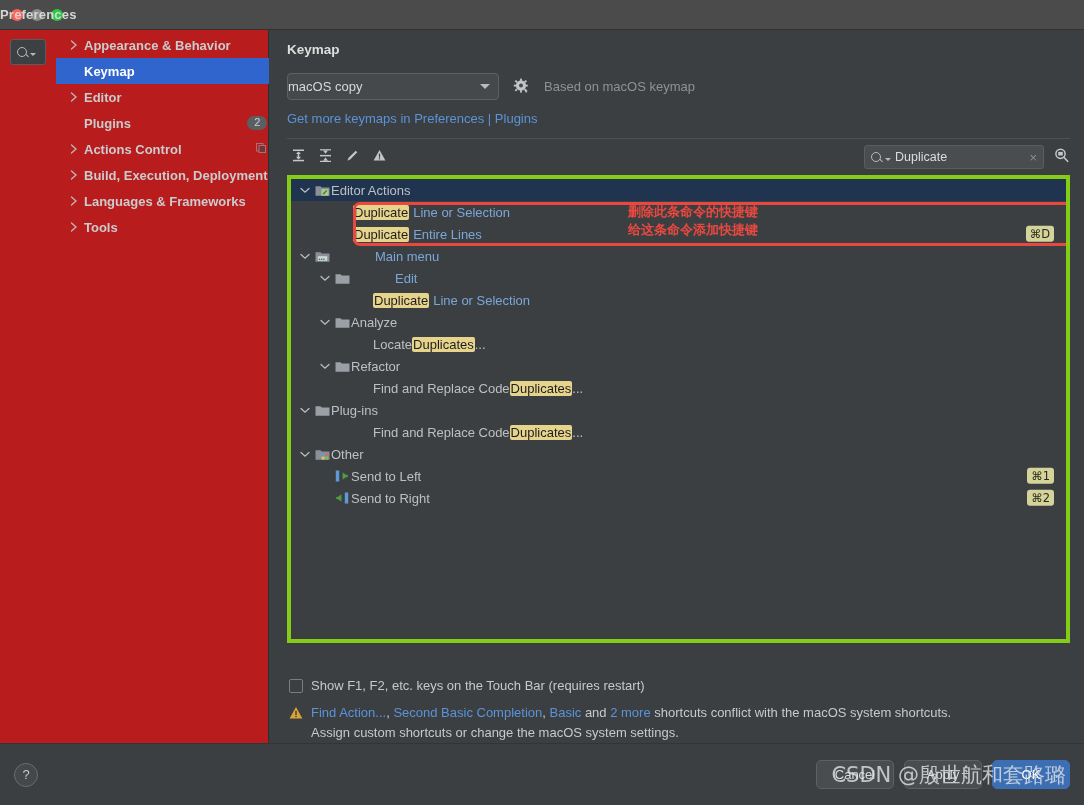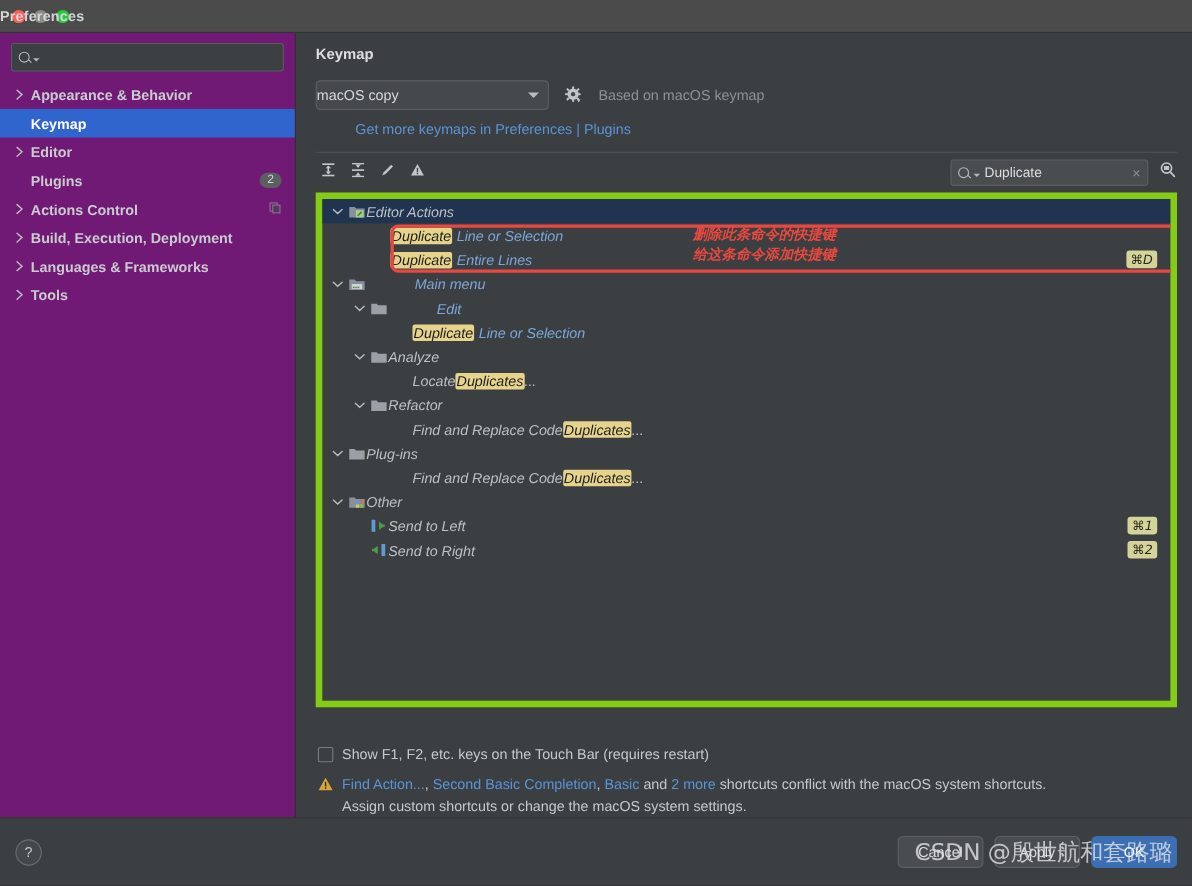--- a/index.html
+++ b/index.html
@@ -34,23 +34,23 @@
     font-size: 13px; font-weight: bold; color: #d6d6d6;
     letter-spacing: .2px; pointer-events: none;
   }
 
   
   .body { flex: 1 1 auto; display: flex; min-height: 0; background:#3c3f41; }
 
   
   .sidebar {
     width: 269px; flex: 0 0 269px;
-    background: #701a75;
+    background: #b91c1c;
     border-right: 1px solid #2e2f31;
-    display: flex; flex-direction: column;
+    display: flex; flex-direction: row;
   }
   .sb-search-wrap { padding: 9px 10px 6px 10px; }
   .sb-search {
     height: 26px; border: 1px solid #5a5d5f; border-radius: 3px;
     background: #3c4043; display: flex; align-items: center;
     padding: 0 6px; gap: 3px;
   }
   .mag {
     width: 10px; height: 10px; border: 1.4px solid #b6b9bb; border-radius: 50%;
     position: relative; display: inline-block;
@@ -101,21 +101,21 @@
     padding: 0 8px 0 0; font-size: 13px; color: #d8d8d8;
     justify-content: space-between;
   }
   .combo .caret {
     width: 0; height: 0; border-left: 5px solid transparent;
     border-right: 5px solid transparent; border-top: 5px solid #b9bcbe;
   }
   .gear-btn { display: flex; align-items: center; }
   .based-text { font-size: 13px; color: #8f9295; }
 
-  .links-row { margin-top: 9px; margin-left: 36px; }
+  .links-row { margin-top: 9px; }
   .lnk { color: #5a93d8; font-size: 13px; text-decoration: none; cursor: default; }
 
   .hr { height: 1px; background: #4e5153; margin: 11px 0 0 0; }
 
   .tool-row {
     height: 36px; display: flex; align-items: center;
     justify-content: space-between;
   }
   .tool-icons { display: flex; align-items: center; gap: 12px; padding-left: 4px; }
   .tool-right { display: flex; align-items: center; gap: 9px; }
@@ -125,23 +125,22 @@
     display: flex; align-items: center; gap: 4px; padding: 0 6px;
   }
   .find-field .txt { flex: 1 1 auto; font-size: 12.5px; color: #dcdcdc; }
   .x-btn { font-size: 13px; color: #8c8f91; line-height: 1; cursor: default; }
 
   
   .tree-wrap {
     position: relative;
     flex: 1 1 auto; min-height: 0;
     background: #3c3f41;
-    border: 6px solid #84cc16;
+    border: 4px solid #84cc16;
     overflow: hidden;
-    font-style: italic;
   }
   .tree { padding: 0; }
   .row {
     height: 22px; display: flex; align-items: center;
     font-size: 13px; color: #b9bcbe; white-space: nowrap;
     position: relative; padding-right: 10px;
   }
   .row.sel { background: #20344f; }
   .row .ind { flex: 0 0 auto; }
   .twisty { width: 16px; flex: 0 0 16px; display: flex; align-items: center; justify-content: center; }

